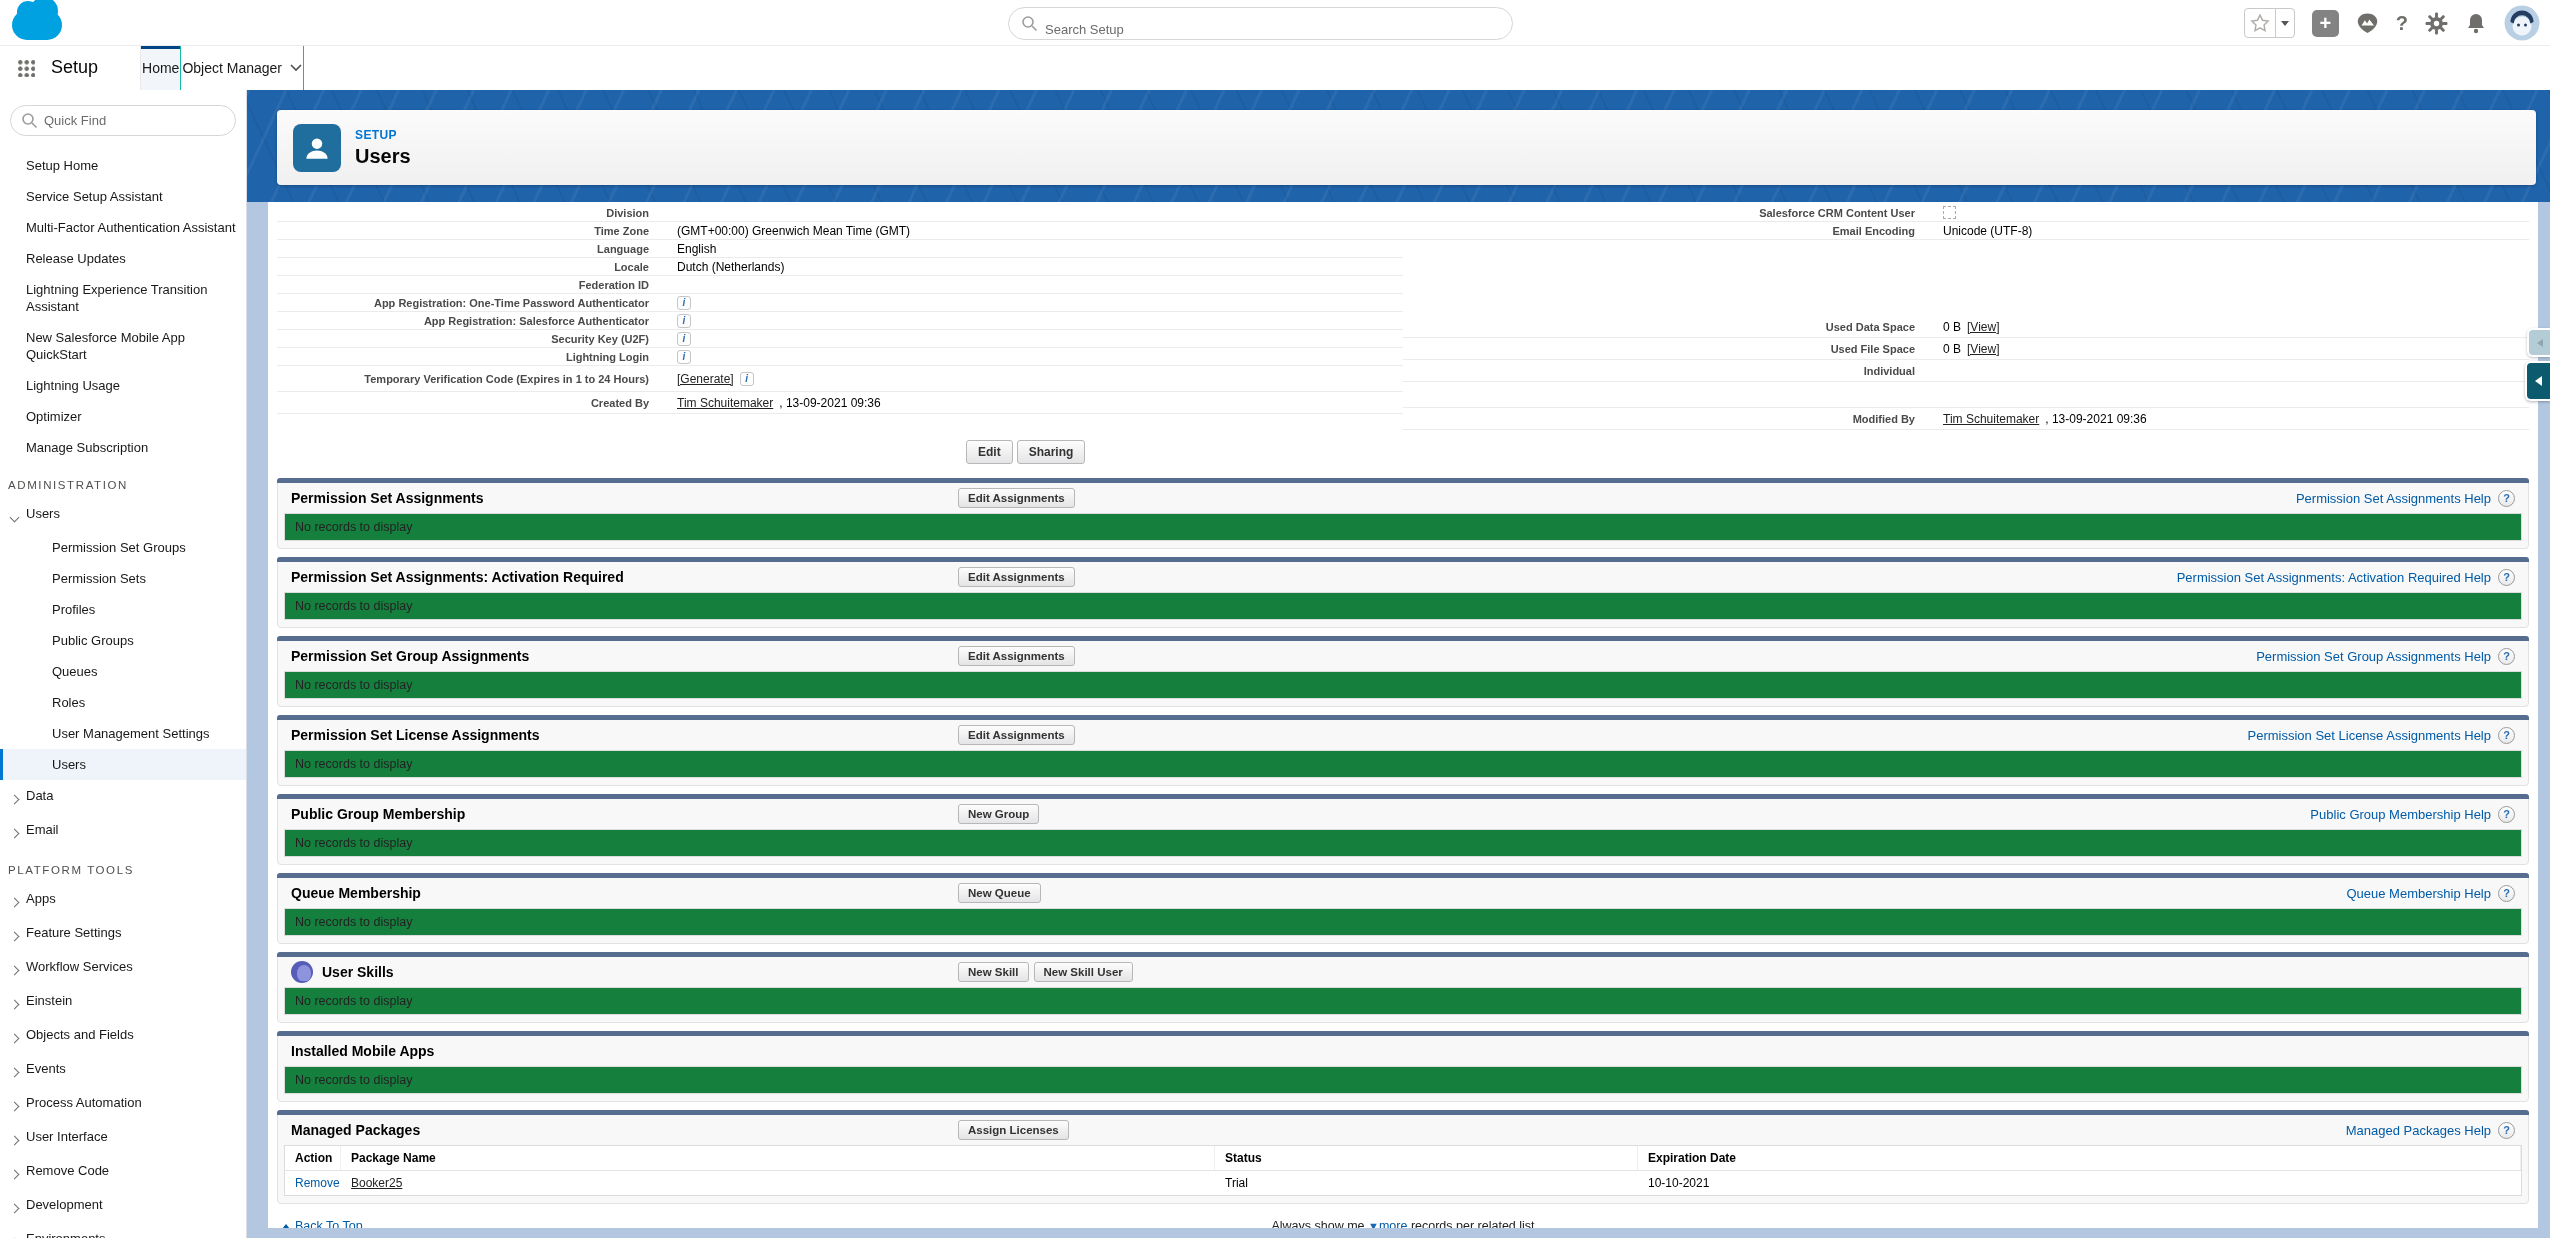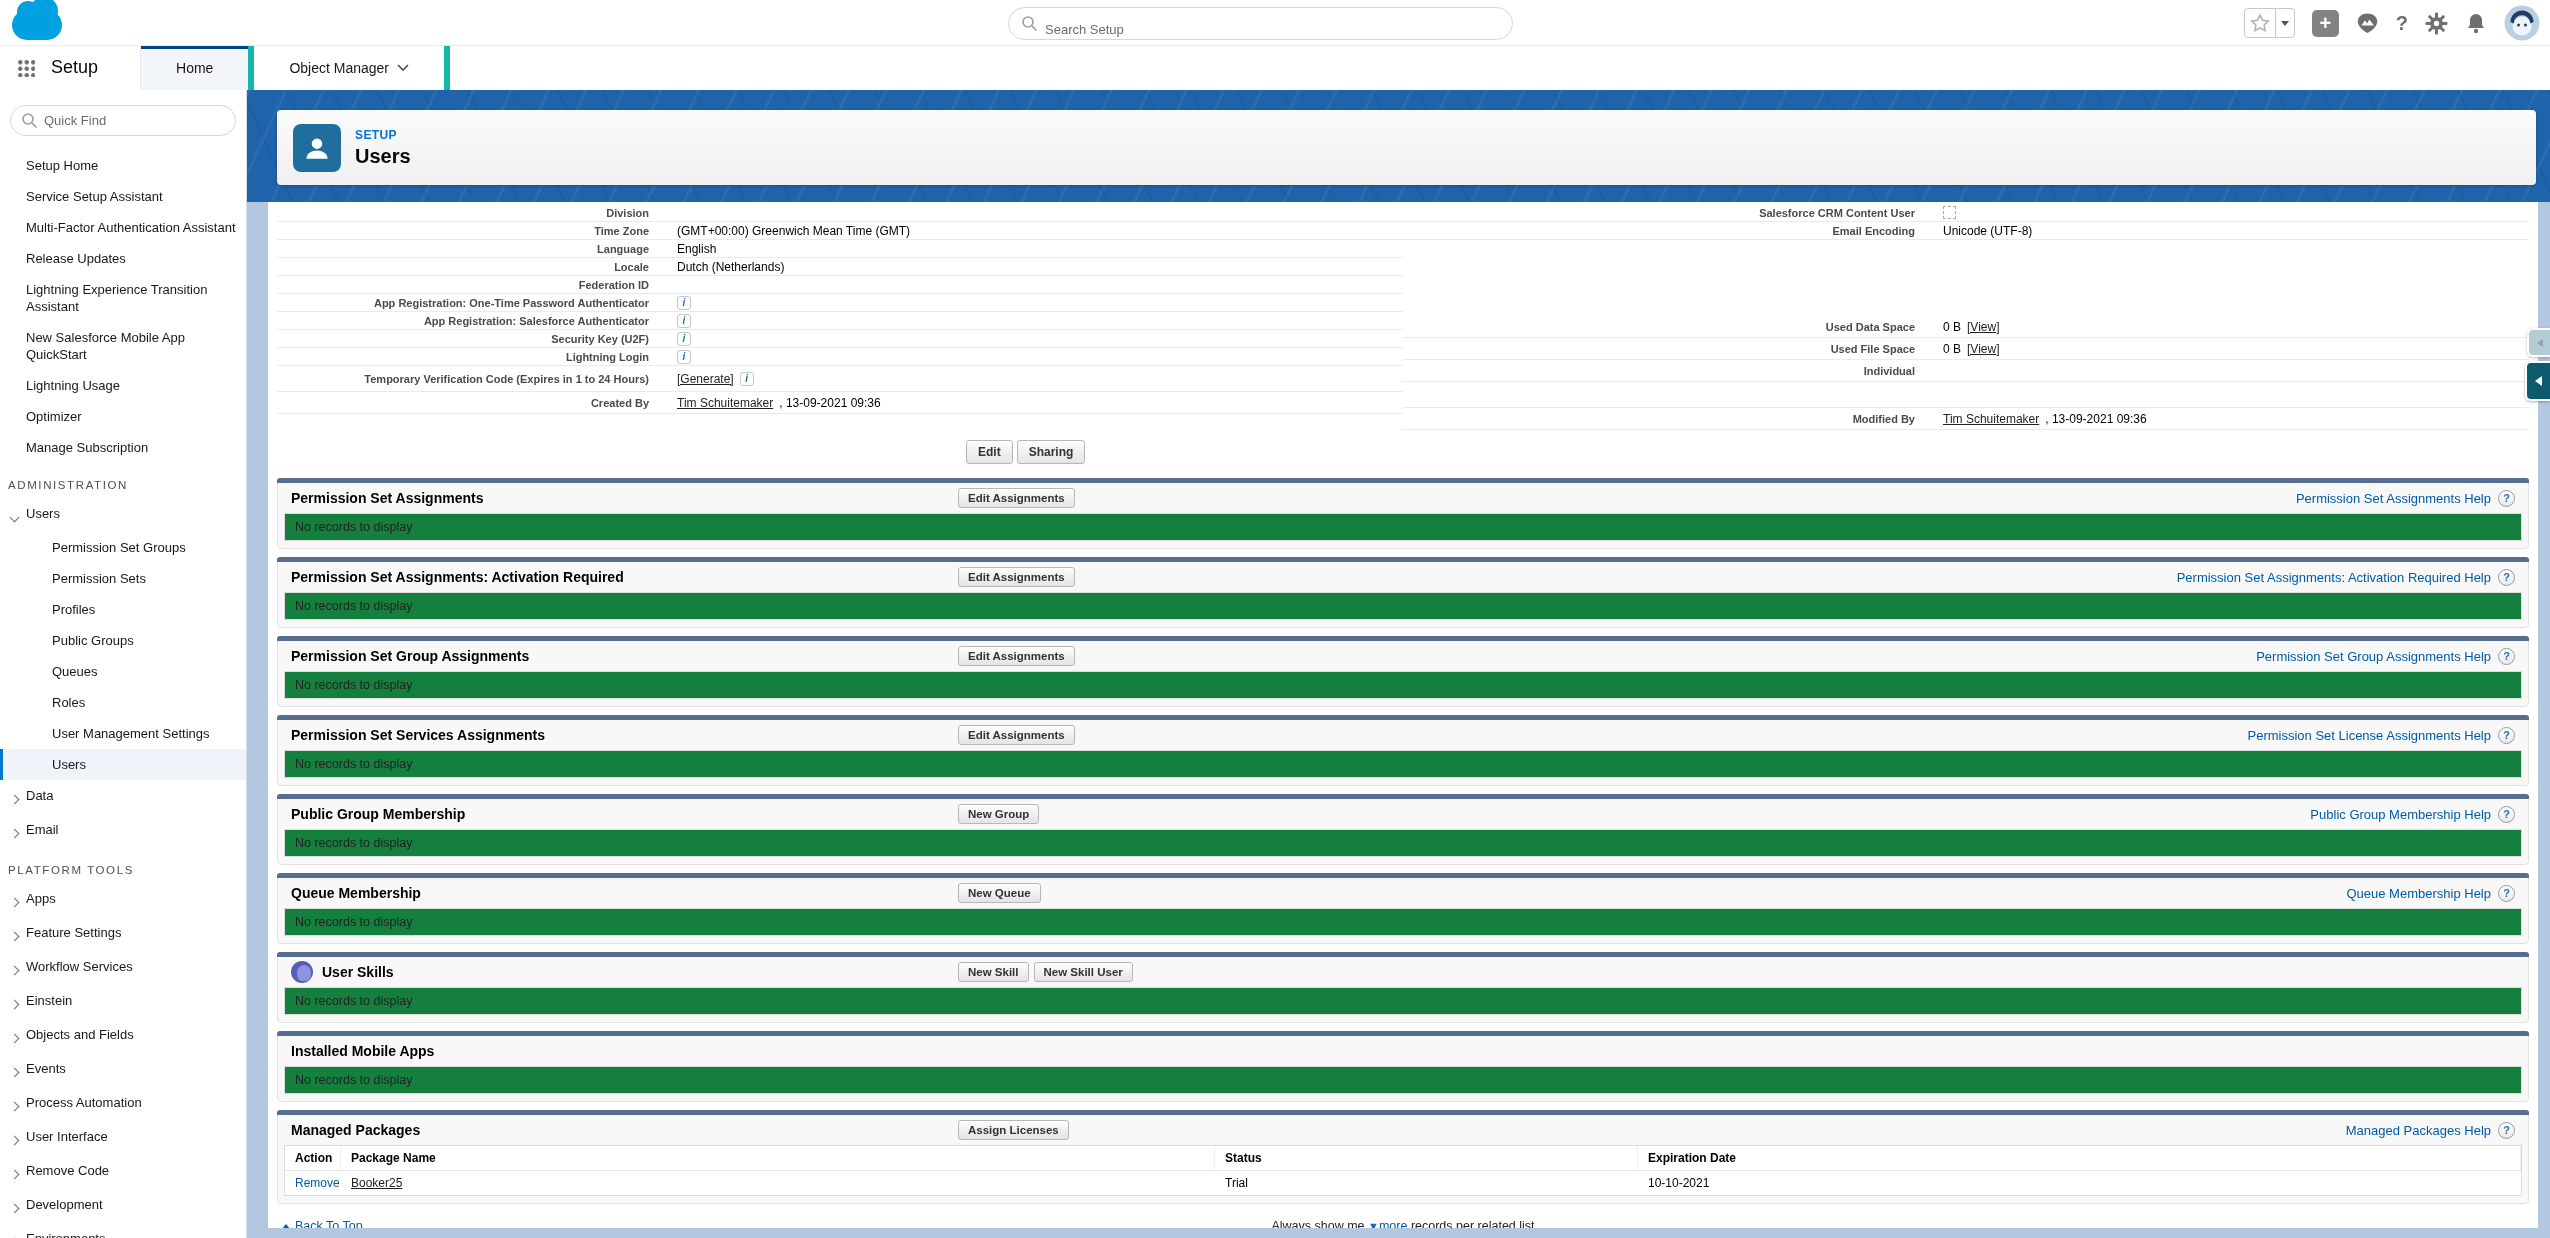--- a/index.html
+++ b/index.html
@@ -25,21 +25,21 @@
   .qmark { font-size:20px; font-weight:bold; color:#706e6b; }
   .avatar { width:36px; height:36px; border-radius:50%; overflow:hidden; }
 
   
   .navbar { height:44px; background:#fff; display:flex; align-items:stretch; flex:0 0 auto; }
   .waffle { width:17px; height:17px; margin:14px 0 0 18px;
     background-image:radial-gradient(circle, #706e6b 1.9px, transparent 2.4px);
     background-size:6.5px 6.5px; background-position:-1px -1px; }
   .nav-title { font-size:18px; color:#080707; margin:11px 0 0 16px; }
   .tabs { display:flex; margin-left:42px; }
-  .tab { display:flex; align-items:center; gap:8px; padding:0 35px; font-size:14px; color:#181818; border-right:6px solid #14b8a6; position:relative; cursor:pointer; }
+  .tab { display:flex; align-items:center; gap:8px; padding:0 1px; font-size:14px; color:#181818; border-right:1px solid #14b8a6; position:relative; cursor:pointer; }
   .tab:first-child { border-left:1px solid #e8e8e8; }
   .tab.active { background:#f2f5fa; }
   .tab.active::before { content:''; position:absolute; left:0; right:0; top:0; height:3px; background:var(--tabbar); }
 
   
   .main { flex:1; display:flex; min-height:0; }
 
   
   .sidebar { width:247px; background:#fff; border-right:1px solid #d8dde6; overflow:hidden; flex:0 0 auto; }
   .quickfind { position:relative; margin:15px 10px 14px 10px; height:31px; border:1px solid #d8d6d4; border-radius:16px; }
@@ -503,21 +503,21 @@
                 </span>
               </div>
               <div class="sec-empty">No records to display</div>
             </div>
             <div class="section">
               <div class="sec-bar"></div>
               <div class="sec-buttons">
                 <button class="btn">Edit Assignments</button>
               </div>
               <div class="sec-head">
-                <span class="sec-title">Permission Set Services Assignments</span>
+                <span class="sec-title">Permission Set License Assignments</span>
                 <span class="sec-help">
                   <span>Permission Set License Assignments Help</span>
                   <span class="help-q">?</span>
                 </span>
               </div>
               <div class="sec-empty">No records to display</div>
             </div>
             <div class="section">
               <div class="sec-bar"></div>
               <div class="sec-buttons">

